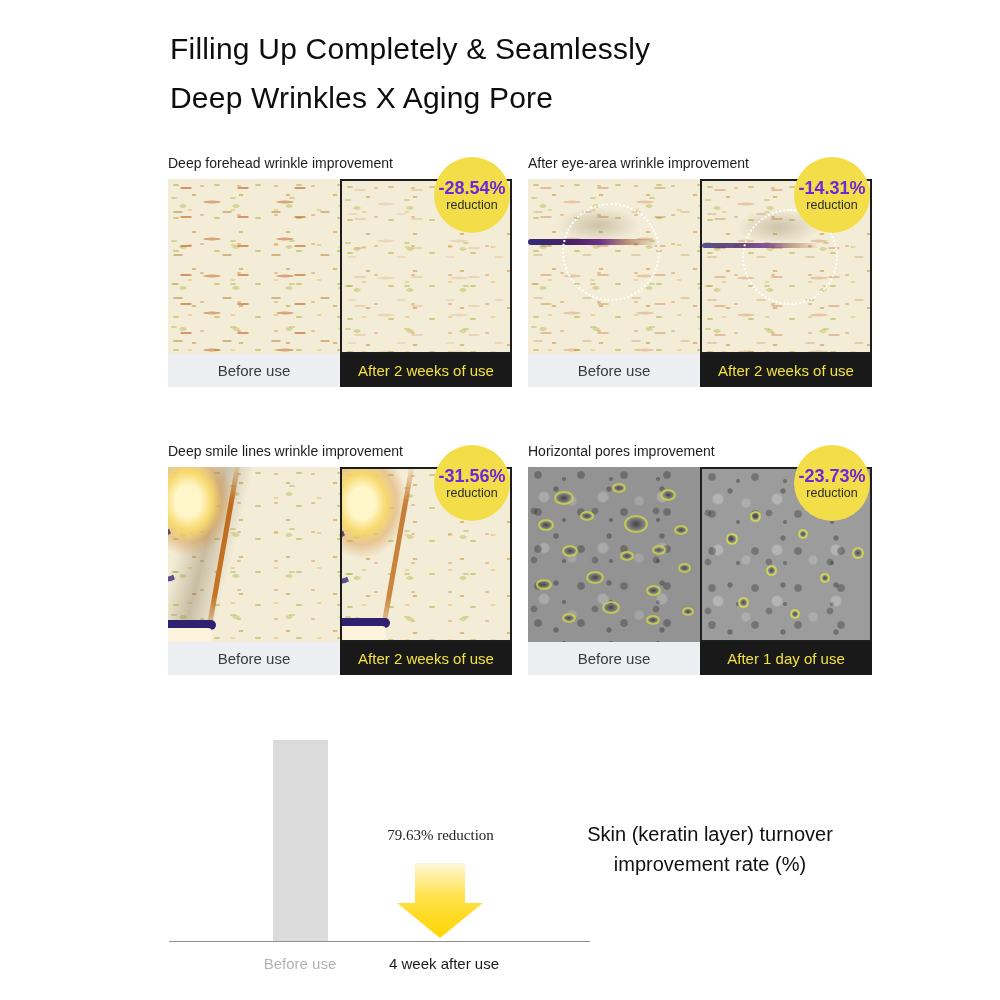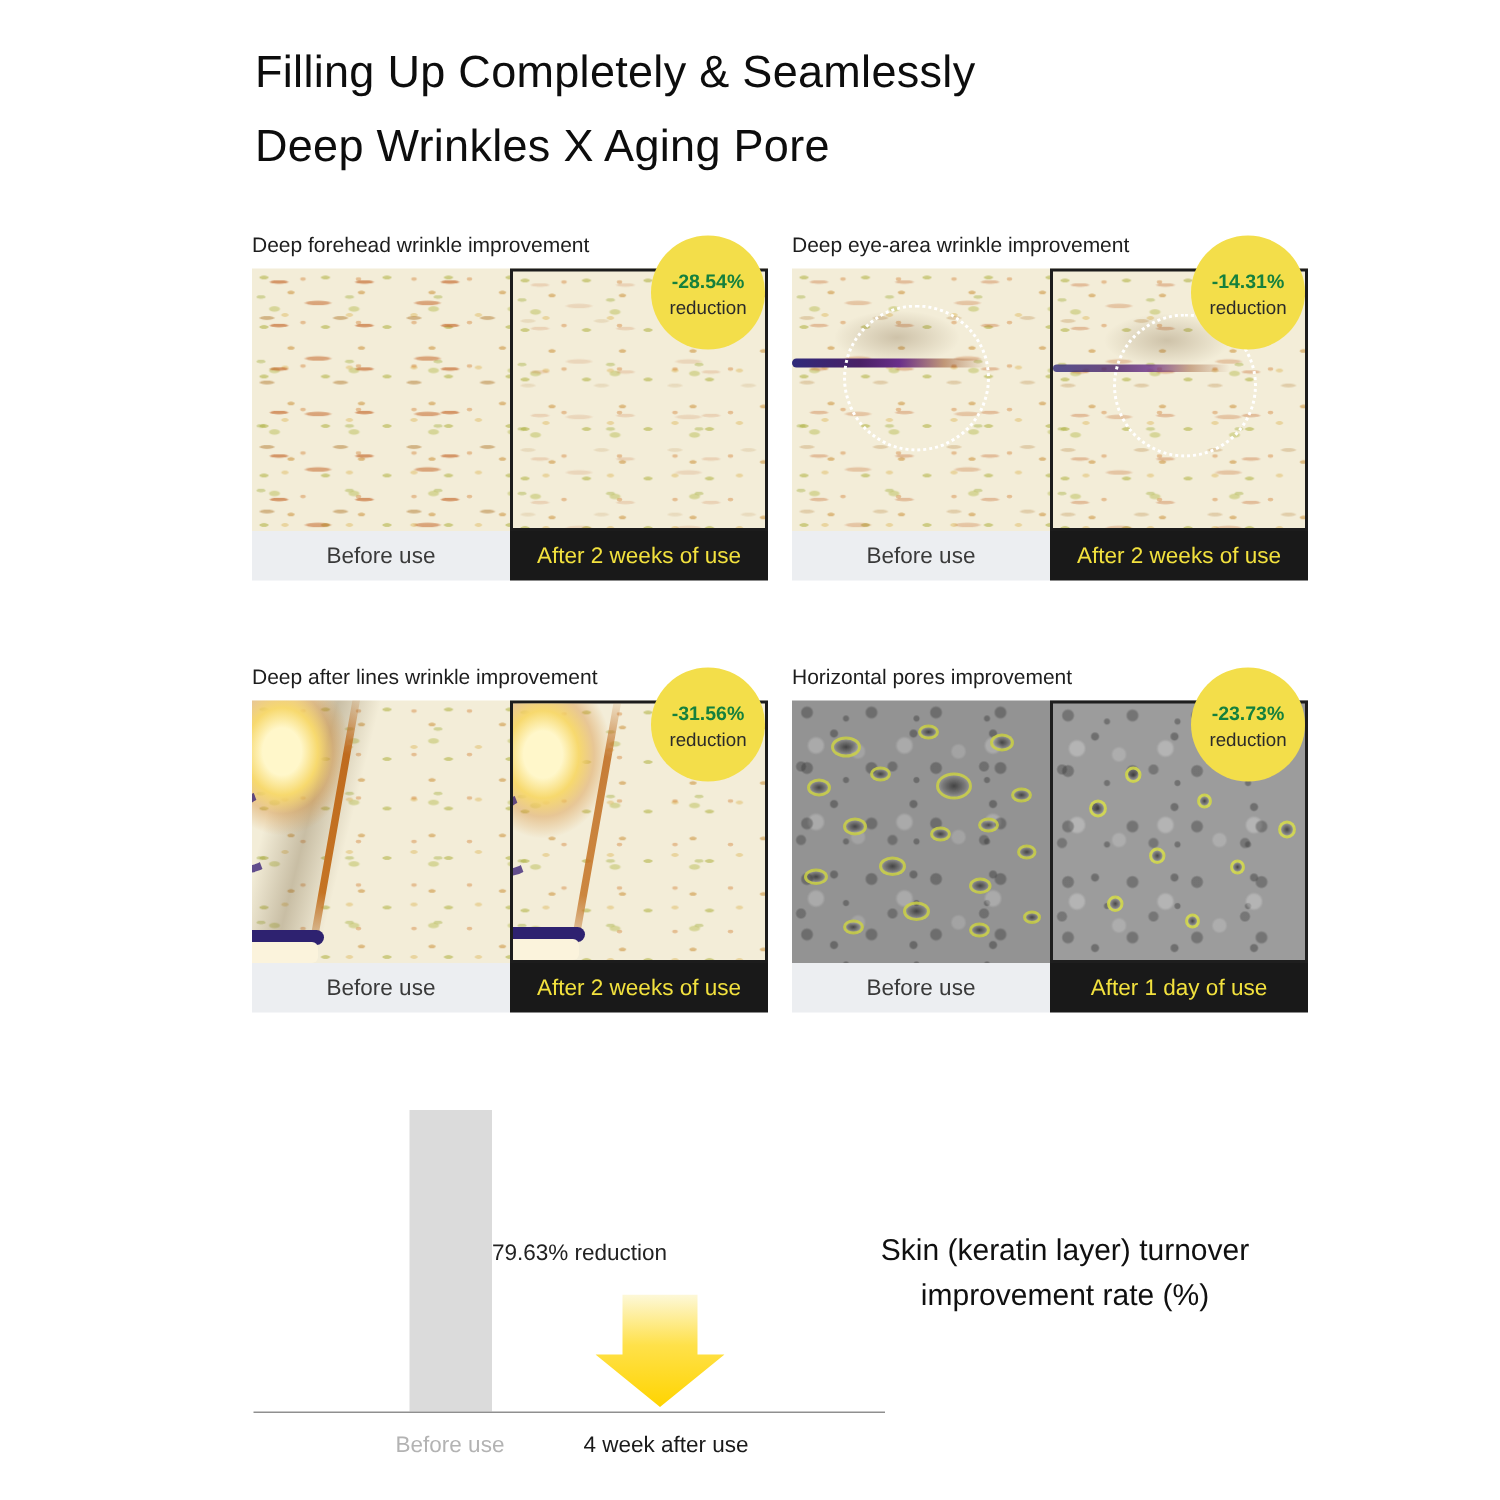--- a/index.html
+++ b/index.html
@@ -17,21 +17,21 @@
   .half{width:172px;}
   .photo{position:relative;width:172px;height:175px;overflow:hidden;box-sizing:border-box;}
   .half.after .photo{border:2px solid #1c1c1c;}
   .cap{height:33px;line-height:33px;text-align:center;font-size:15px;}
   .cap-before{background:var(--before_bar_gray,#ECEEF1);color:#3a3a3a;}
   .cap-after{background:var(--after_bar_black,#191919);color:var(--after_text_yellow,#F2E13E);font-weight:400;}
 
   .badge{position:absolute;left:266px;top:2px;width:76px;height:76px;border-radius:50%;
          background:var(--badge_yellow,#F3DE4A);display:flex;flex-direction:column;
          align-items:center;justify-content:center;z-index:6;}
-  .badge-value{font-size:13px;font-weight:700;color:#15803d;line-height:20px;}
+  .badge-value{font-size:18px;font-weight:700;color:#6d28d9;line-height:20px;}
   .badge-caption{font-size:12.5px;color:#2a2a2a;line-height:15px;}
 
   
   .tex-cream{background-color:#f3edd8;background-image:
     radial-gradient(ellipse 5px 2px at 8px 6px, rgba(173,175,60,.55) 50%, rgba(173,175,60,0) 70%),
     radial-gradient(ellipse 4px 2px at 26px 16px, rgba(198,134,38,.5) 50%, rgba(198,134,38,0) 70%),
     radial-gradient(ellipse 6px 3px at 15px 27px, rgba(186,190,88,.5) 50%, rgba(186,190,88,0) 70%),
     radial-gradient(ellipse 3px 2px at 34px 7px, rgba(207,120,40,.4) 50%, rgba(207,120,40,0) 72%),
     radial-gradient(ellipse 5px 2px at 6px 19px, rgba(168,178,72,.45) 50%, rgba(168,178,72,0) 70%),
     radial-gradient(ellipse 4px 2px at 22px 31px, rgba(216,172,64,.38) 50%, rgba(216,172,64,0) 72%);
@@ -75,22 +75,22 @@
               background:linear-gradient(rgba(160,85,20,0),#bf6b1e 25%,#c57424 80%,rgba(160,85,20,.2));}
   .smile-nostril{position:absolute;left:-16px;top:58px;width:30px;height:48px;border:5px solid rgba(62,38,122,.8);
                  border-right-color:transparent;border-top-color:transparent;border-radius:50%;transform:rotate(24deg);}
   .smile-lip{position:absolute;left:-10px;bottom:12px;width:58px;height:10px;background:#2e2270;border-radius:5px;}
   .smile-teeth{position:absolute;left:-10px;bottom:0;width:54px;height:14px;background:#fbf3dc;border-radius:4px;}
 
   
   .chart{position:absolute;left:168px;top:733px;width:700px;height:260px;}
   .bar{position:absolute;left:105px;top:7px;width:55px;height:201px;background:var(--bar_gray,#DBDBDB);}
   .baseline{position:absolute;left:1px;top:208px;width:421px;height:1px;background:#8f8f8f;}
-  .annotation{position:absolute;left:160px;top:94px;width:225px;
-              font-size:15px;color:#222;}
+  .annotation{position:absolute;left:160px;top:94px;width:225px;text-align:center;
+              font-size:15px;color:#222;font-family:Liberation Serif, serif;}
   .arrow{position:absolute;left:229px;top:130px;}
   .xlab{position:absolute;top:222px;font-size:15px;text-align:center;}
   .xlab.gray{left:77px;width:110px;color:#b3b3b3;}
   .xlab.dark{left:196px;width:160px;color:#1a1a1a;}
   .chart-title{position:absolute;left:397px;top:86px;width:290px;text-align:center;
                font-size:20px;line-height:30px;color:#101010;}
 </style>
 </head>
 <body>
 
@@ -117,21 +117,21 @@
         <div class="cap cap-after">After 2 weeks of use</div>
       </div>
     </div>
     <div class="badge">
       <div class="badge-value">-28.54%</div>
       <div class="badge-caption">reduction</div>
     </div>
   </section>
 
   <section class="panel" style="left:528px;top:155px">
-    <div class="panel-label">Deep eye-area wrinkle improvement</div>
+    <div class="panel-label">After eye-area wrinkle improvement</div>
     <div class="compare">
       <div class="half before">
         <div class="photo tex-cream">
           <div class="overlay streaks eye"></div>
           <div class="eye-bulge"></div>
           <div class="eye-line"></div>
           <div class="eye-dotted" style="left:34px;top:24px;width:94px;height:94px"></div>
         </div>
         <div class="cap cap-before">Before use</div>
       </div>
@@ -145,21 +145,21 @@
         <div class="cap cap-after">After 2 weeks of use</div>
       </div>
     </div>
     <div class="badge">
       <div class="badge-value">-14.31%</div>
       <div class="badge-caption">reduction</div>
     </div>
   </section>
 
   <section class="panel" style="left:168px;top:443px">
-    <div class="panel-label">Deep after lines wrinkle improvement</div>
+    <div class="panel-label">Deep smile lines wrinkle improvement</div>
     <div class="compare">
       <div class="half before">
         <div class="photo tex-cream">
           <div class="smile-shadow"></div>
           <div class="smile-blob"></div>
           <div class="smile-line"></div>
           <div class="smile-nostril"></div>
           <div class="smile-lip"></div>
           <div class="smile-teeth"></div>
         </div>

